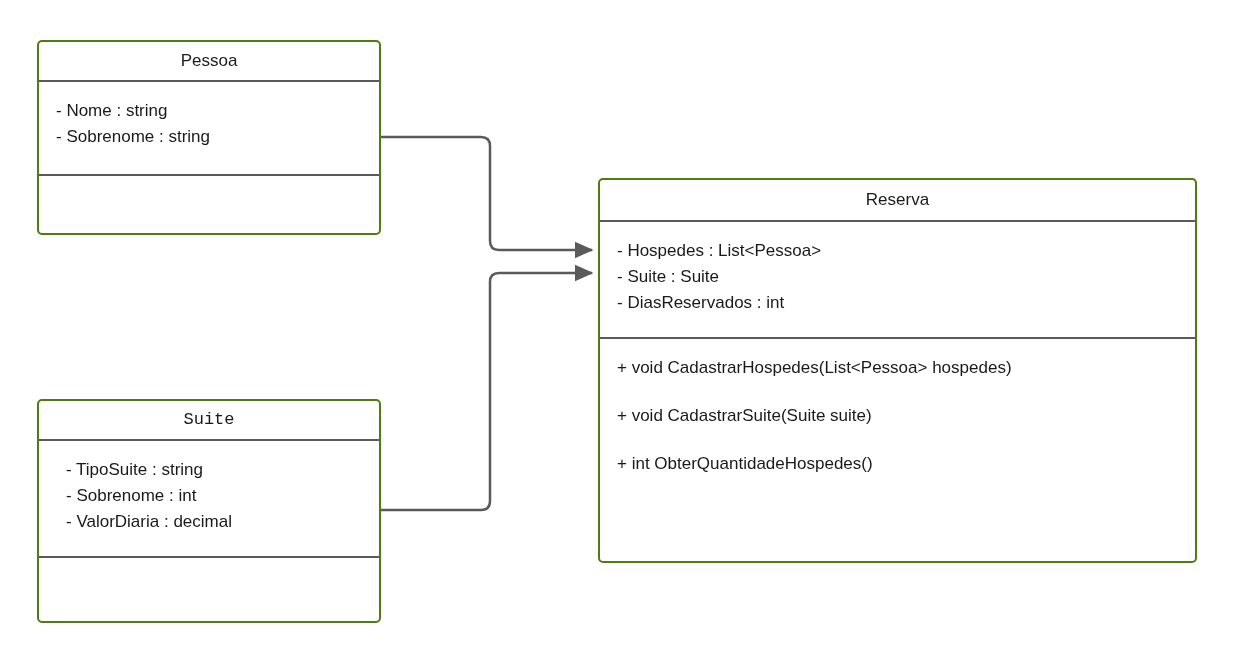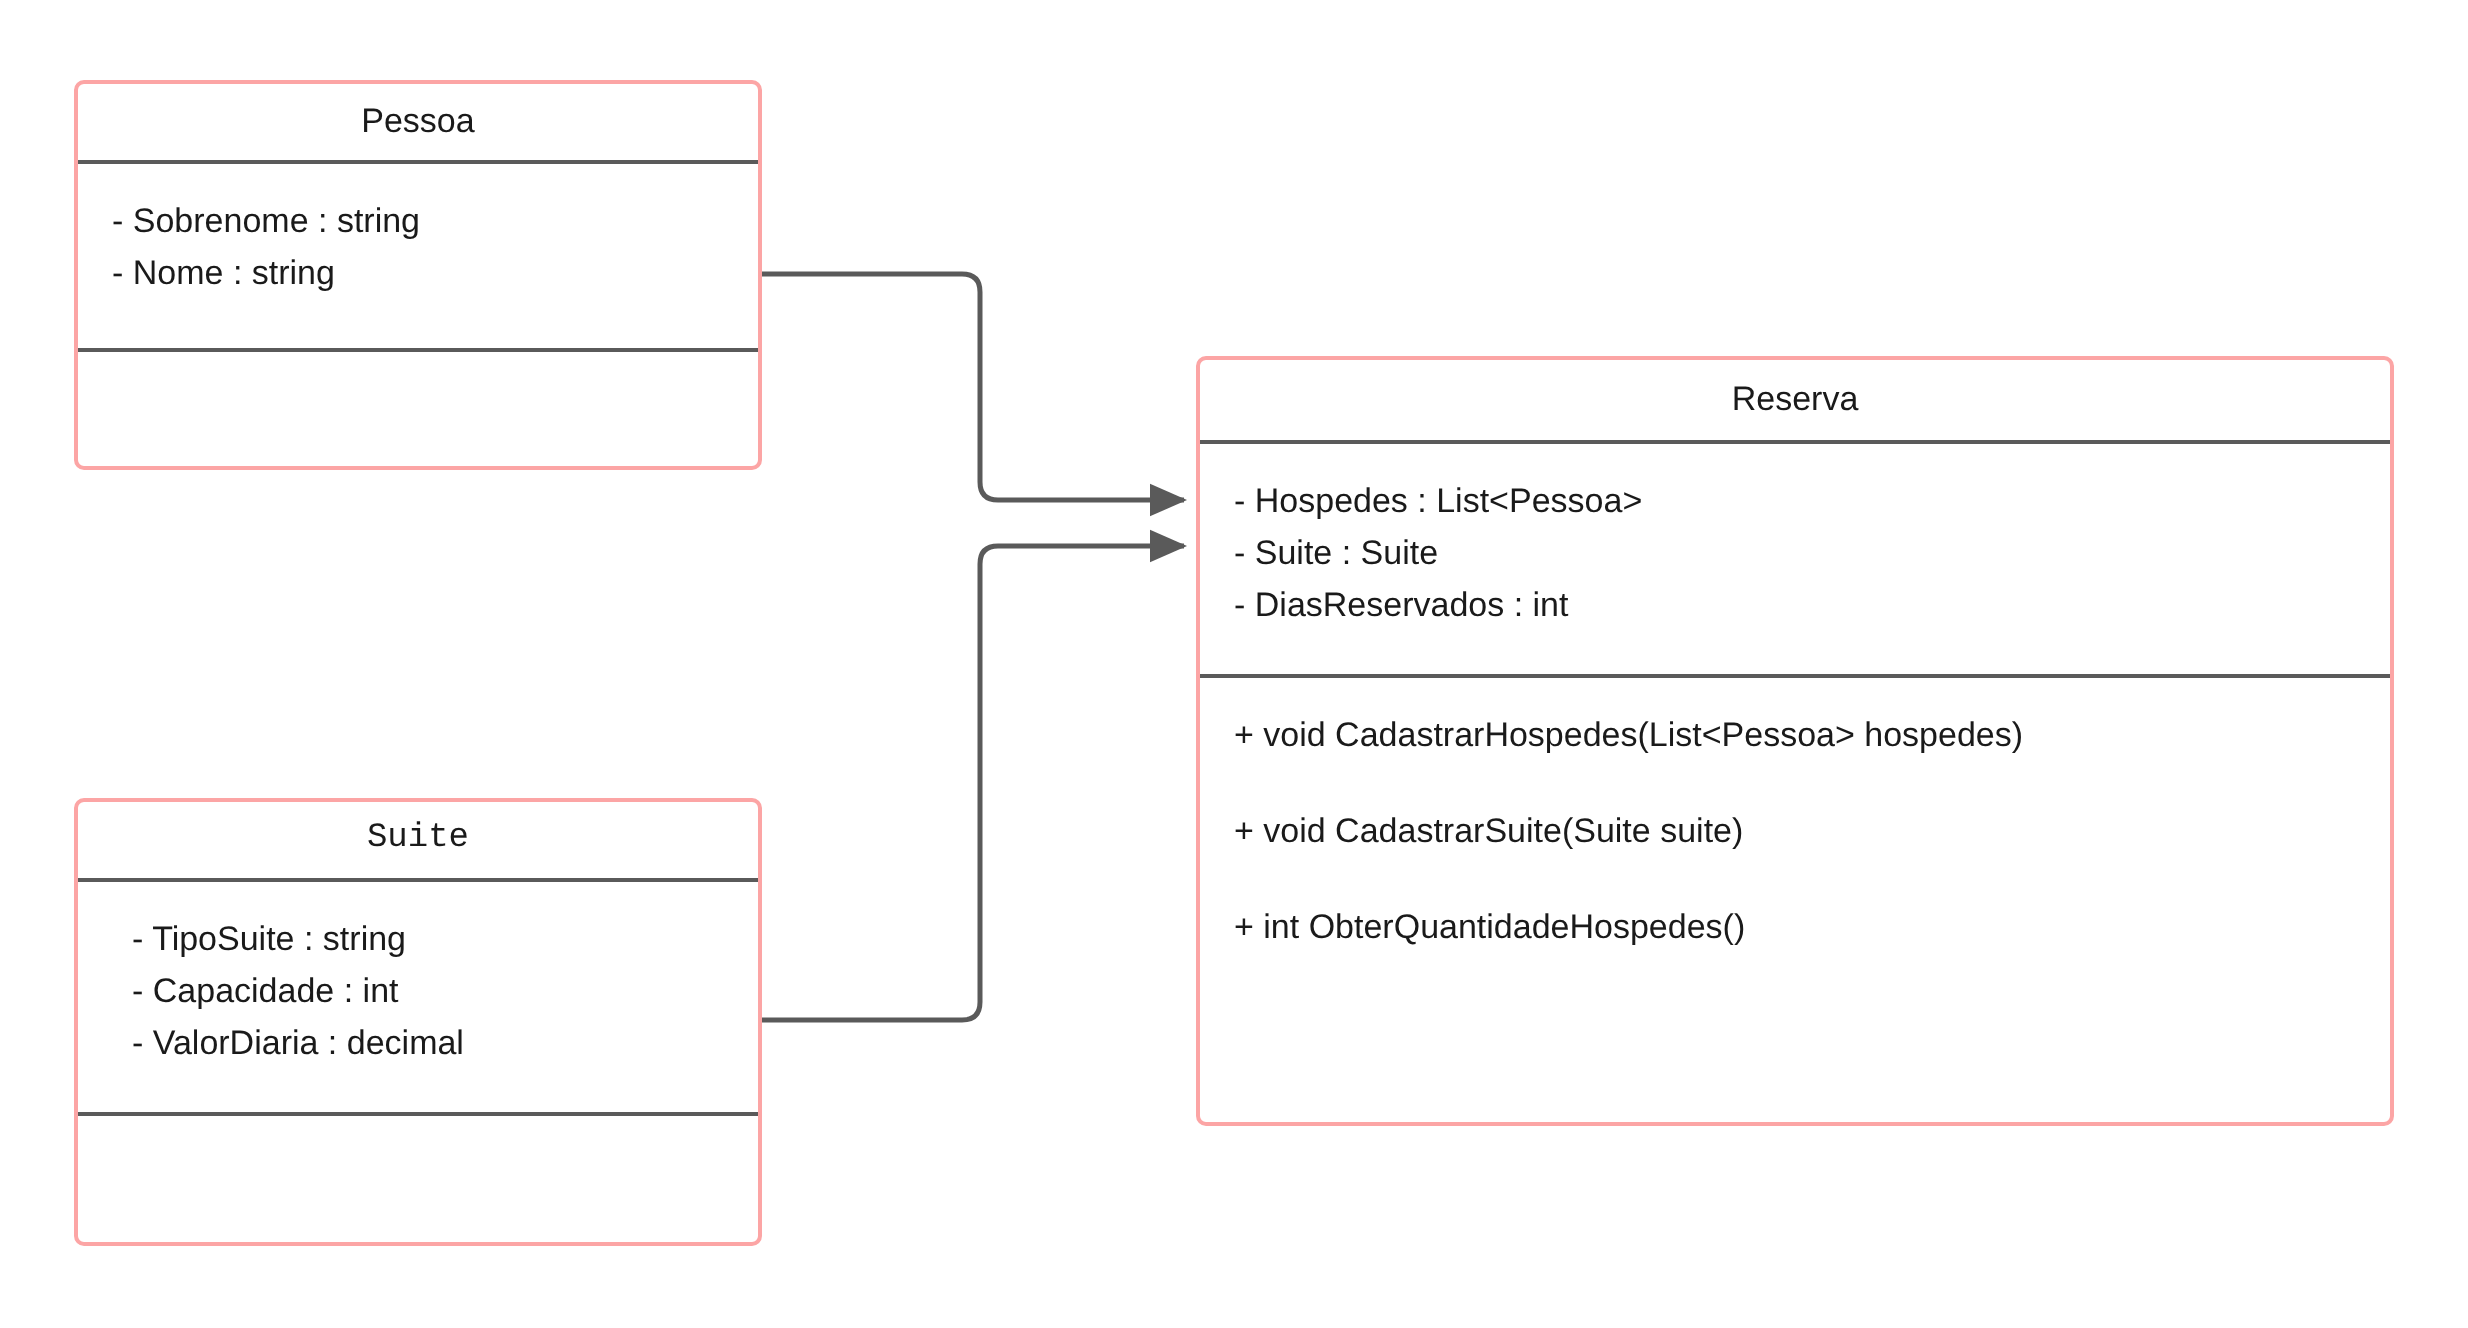--- a/index.html
+++ b/index.html
@@ -24,21 +24,21 @@
     left: 0;
     top: 0;
     width: 1234px;
     height: 664px;
     pointer-events: none;
   }
   .uml-class {
     position: absolute;
     box-sizing: border-box;
     background: #ffffff;
-    border: 2px solid #fca5a5;
+    border: 2px solid #4d7c0f;
     border-radius: 5px;
     display: flex;
     flex-direction: column;
   }
   .class-header {
     box-sizing: border-box;
     display: flex;
     align-items: center;
     justify-content: center;
     border-bottom: 2px solid #5a5a5a;
@@ -109,37 +109,37 @@
 
     <path d="M 381 510 L 481 510 Q 490 510 490 501 L 490 282 Q 490 273 499 273 L 592 273" fill="none" stroke="#5a5a5a" stroke-width="2.5" stroke-linecap="butt" stroke-linejoin="round" marker-end="url(#arrow-solid)"></path>
   </svg>
 
   <div class="uml-class" id="class-pessoa">
     <div class="class-header">
       <span class="class-title">Pessoa</span>
     </div>
     <div class="class-compartment attrs compartment-divider">
       <ul class="attr-list">
+        <li class="attr-item">- Nome : string</li>
         <li class="attr-item">- Sobrenome : string</li>
-        <li class="attr-item">- Nome : string</li>
       </ul>
     </div>
     <div class="class-compartment empty-compartment">
       <ul class="method-list"></ul>
     </div>
   </div>
 
   <div class="uml-class" id="class-suite">
     <div class="class-header">
       <span class="class-title">Suite</span>
     </div>
     <div class="class-compartment attrs compartment-divider">
       <ul class="attr-list">
         <li class="attr-item">- TipoSuite : string</li>
-        <li class="attr-item">- Capacidade : int</li>
+        <li class="attr-item">- Sobrenome : int</li>
         <li class="attr-item">- ValorDiaria : decimal</li>
       </ul>
     </div>
     <div class="class-compartment empty-compartment">
       <ul class="method-list"></ul>
     </div>
   </div>
 
   <div class="uml-class" id="class-reserva">
     <div class="class-header">

